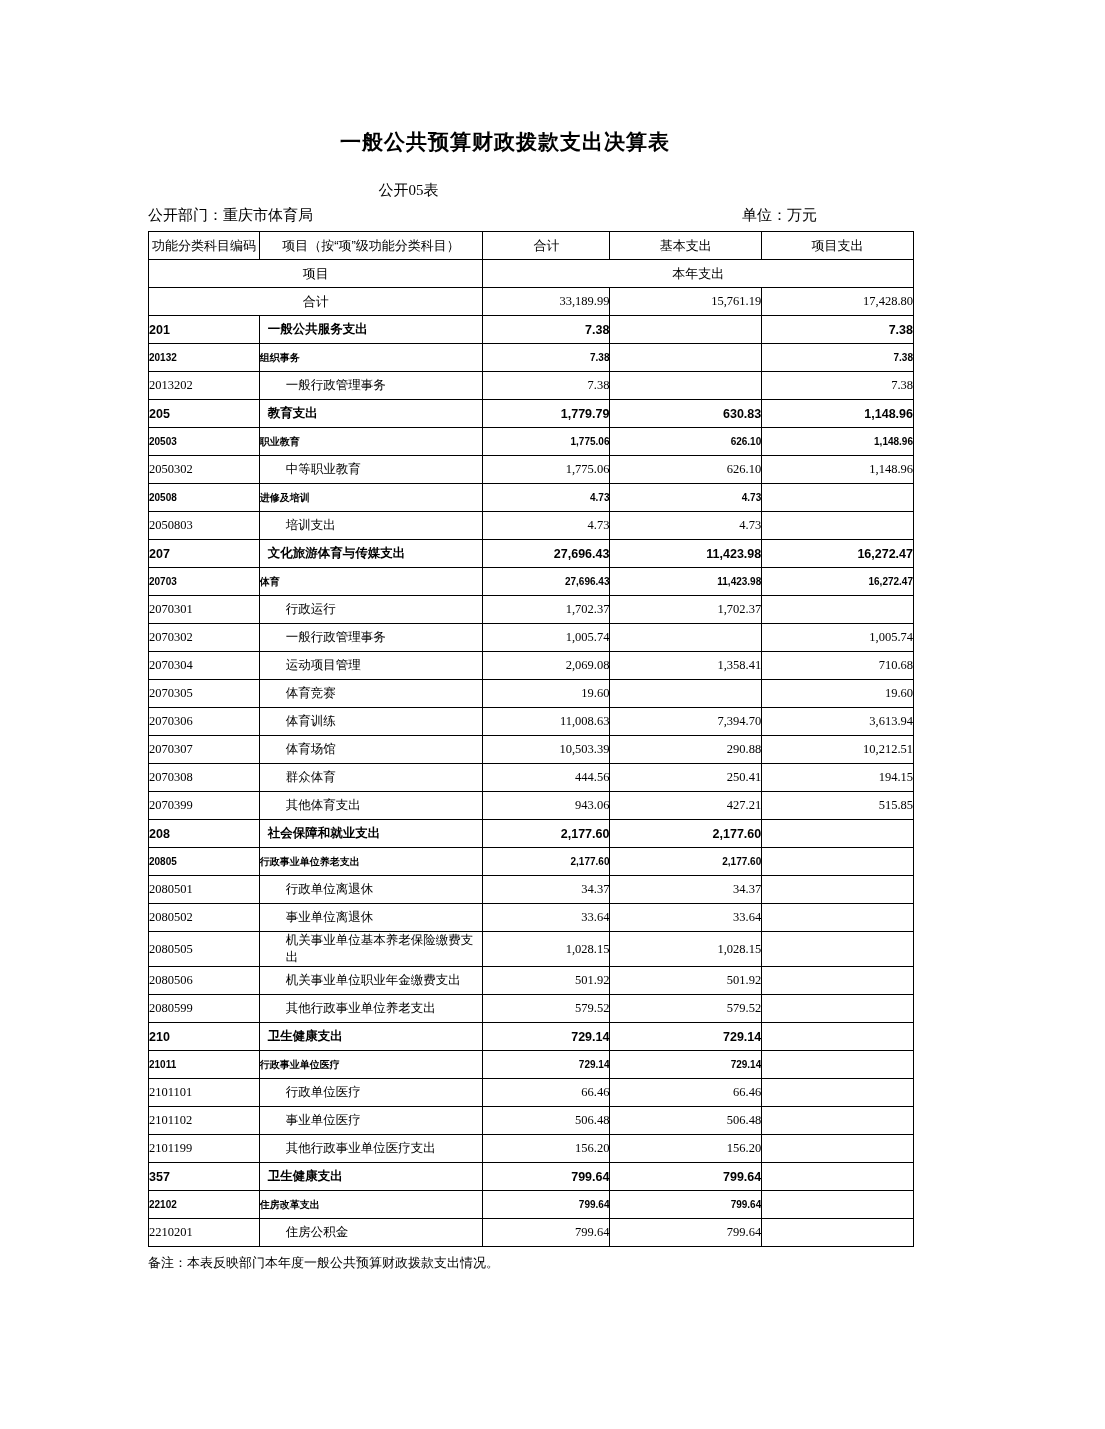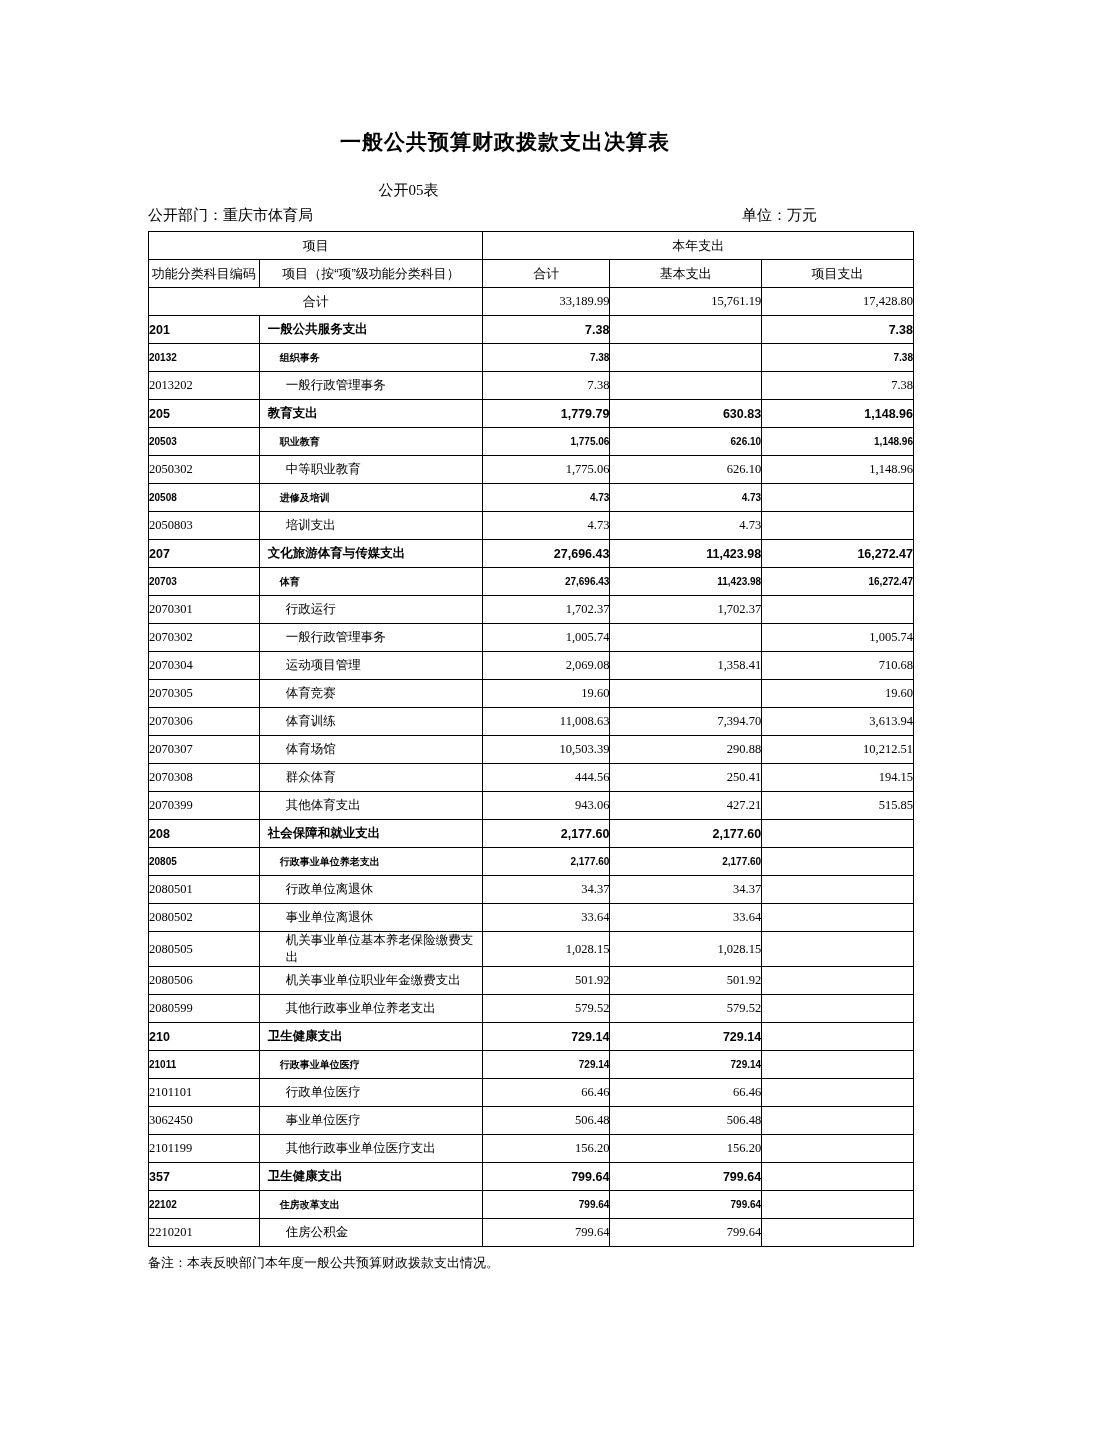--- a/index.html
+++ b/index.html
@@ -97,21 +97,21 @@
     font-family: "Liberation Sans", sans-serif;
     font-weight: bold;
     font-size: 12.5px;
   }
   .lvl1 .cell-name { padding-left: 8px; }
   .lvl2 .cell-code, .lvl2 .cell-name, .lvl2 .cell-num {
     font-family: "Liberation Sans", sans-serif;
     font-weight: bold;
     font-size: 10px;
   }
-  .lvl2 .cell-name { padding-left: 20px; }
+  .lvl2 .cell-name { padding-left: 0; }
   .lvl3 .cell-name { padding-left: 26px; }
   .total-row .cell-num { font-weight: normal; }
   .span-code-name {
     text-align: center;
     font-family: "Liberation Sans", sans-serif;
     font-weight: bold;
     font-size: 13px;
   }
   .footnote {
     margin-left: 148px;
@@ -136,29 +136,29 @@
   <table class="sheet">
     <colgroup>
       <col class="c-code">
         <col class="c-name">
         <col class="c-total">
         <col class="c-basic">
         <col class="c-proj">
     </colgroup>
     <thead>
       <tr>
-        <td class="hdr" colspan="2">项目</td>
-        <td class="hdr" colspan="3">本年支出</td>
-      </tr>
-      <tr>
         <td class="hdr2">功能分类科目编码</td>
         <td class="hdr2">项目（按“项”级功能分类科目）</td>
         <td class="hdr2">合计</td>
         <td class="hdr2">基本支出</td>
         <td class="hdr2">项目支出</td>
+      </tr>
+      <tr>
+        <td class="hdr" colspan="2">项目</td>
+        <td class="hdr" colspan="3">本年支出</td>
       </tr>
     </thead>
     <tbody id="table-body">
       <tr class="total-row">
         <td class="span-code-name" colspan="2">合计</td>
         <td class="cell-num">33,189.99</td>
         <td class="cell-num">15,761.19</td>
         <td class="cell-num">17,428.80</td>
       </tr>
     <tr class="lvl1">
@@ -351,21 +351,21 @@
           <td class="cell-num"></td>
         </tr>
         <tr class="lvl3">
           <td class="cell-code">2101101</td>
           <td class="cell-name">行政单位医疗</td>
           <td class="cell-num">66.46</td>
           <td class="cell-num">66.46</td>
           <td class="cell-num"></td>
         </tr>
         <tr class="lvl3">
-          <td class="cell-code">3062450</td>
+          <td class="cell-code">2101102</td>
           <td class="cell-name">事业单位医疗</td>
           <td class="cell-num">506.48</td>
           <td class="cell-num">506.48</td>
           <td class="cell-num"></td>
         </tr>
         <tr class="lvl3">
           <td class="cell-code">2101199</td>
           <td class="cell-name">其他行政事业单位医疗支出</td>
           <td class="cell-num">156.20</td>
           <td class="cell-num">156.20</td>

